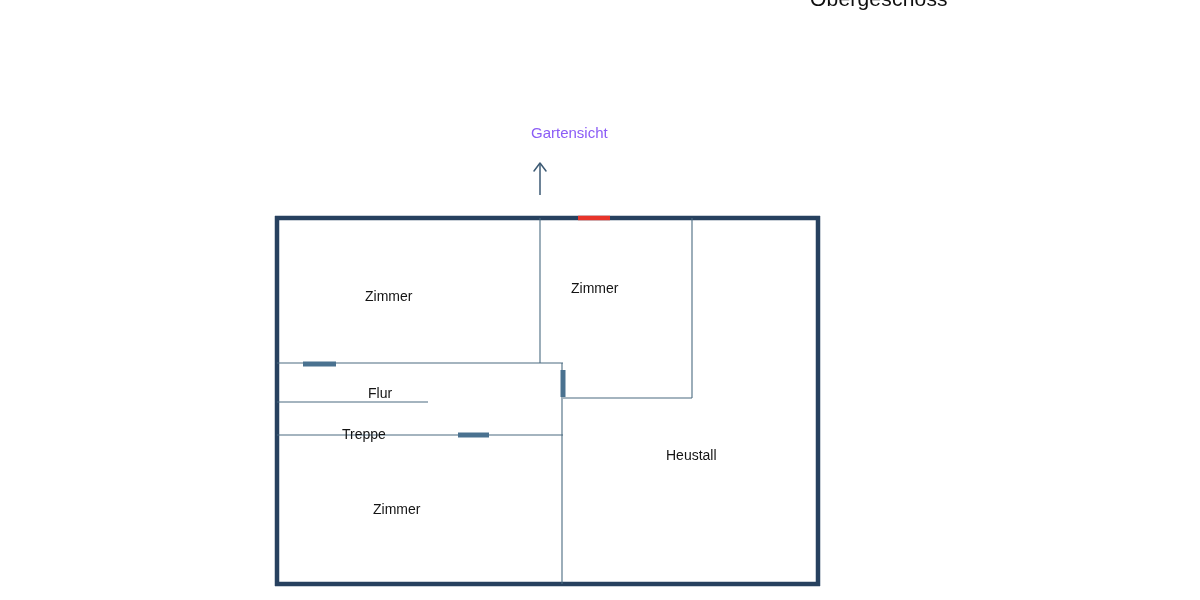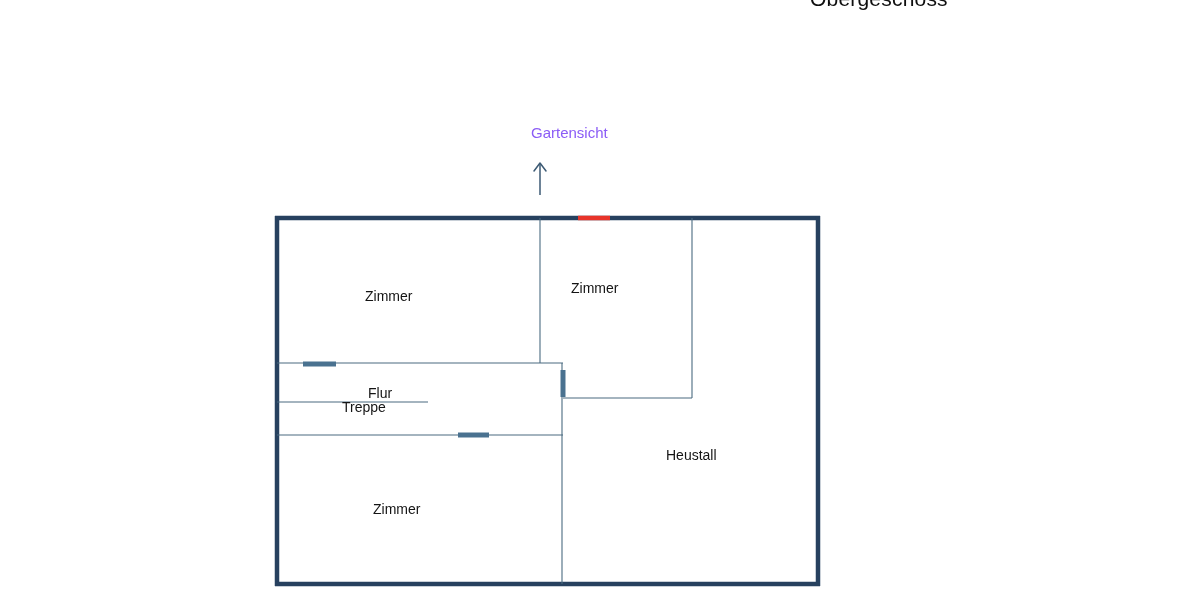--- a/index.html
+++ b/index.html
@@ -60,21 +60,21 @@
   }
 
   
   .room-label {
     font-size: 14px;
     color: #141414;
   }
   #room-label-zimmer-top-left   { left: 365px; top: 289px; }
   #room-label-zimmer-top-right  { left: 571px; top: 281px; }
   #room-label-flur              { left: 368px; top: 386px; }
-  #room-label-treppe            { left: 342px; top: 400px; }
+  #room-label-treppe            { left: 342px; top: 427px; }
   #room-label-zimmer-bottom     { left: 373px; top: 502px; }
   #room-label-heustall          { left: 666px; top: 448px; }
 
   
   #plan-svg { position: absolute; left: 0; top: 0; }
 </style>
 </head>
 <body>
 
 <div id="canvas">

